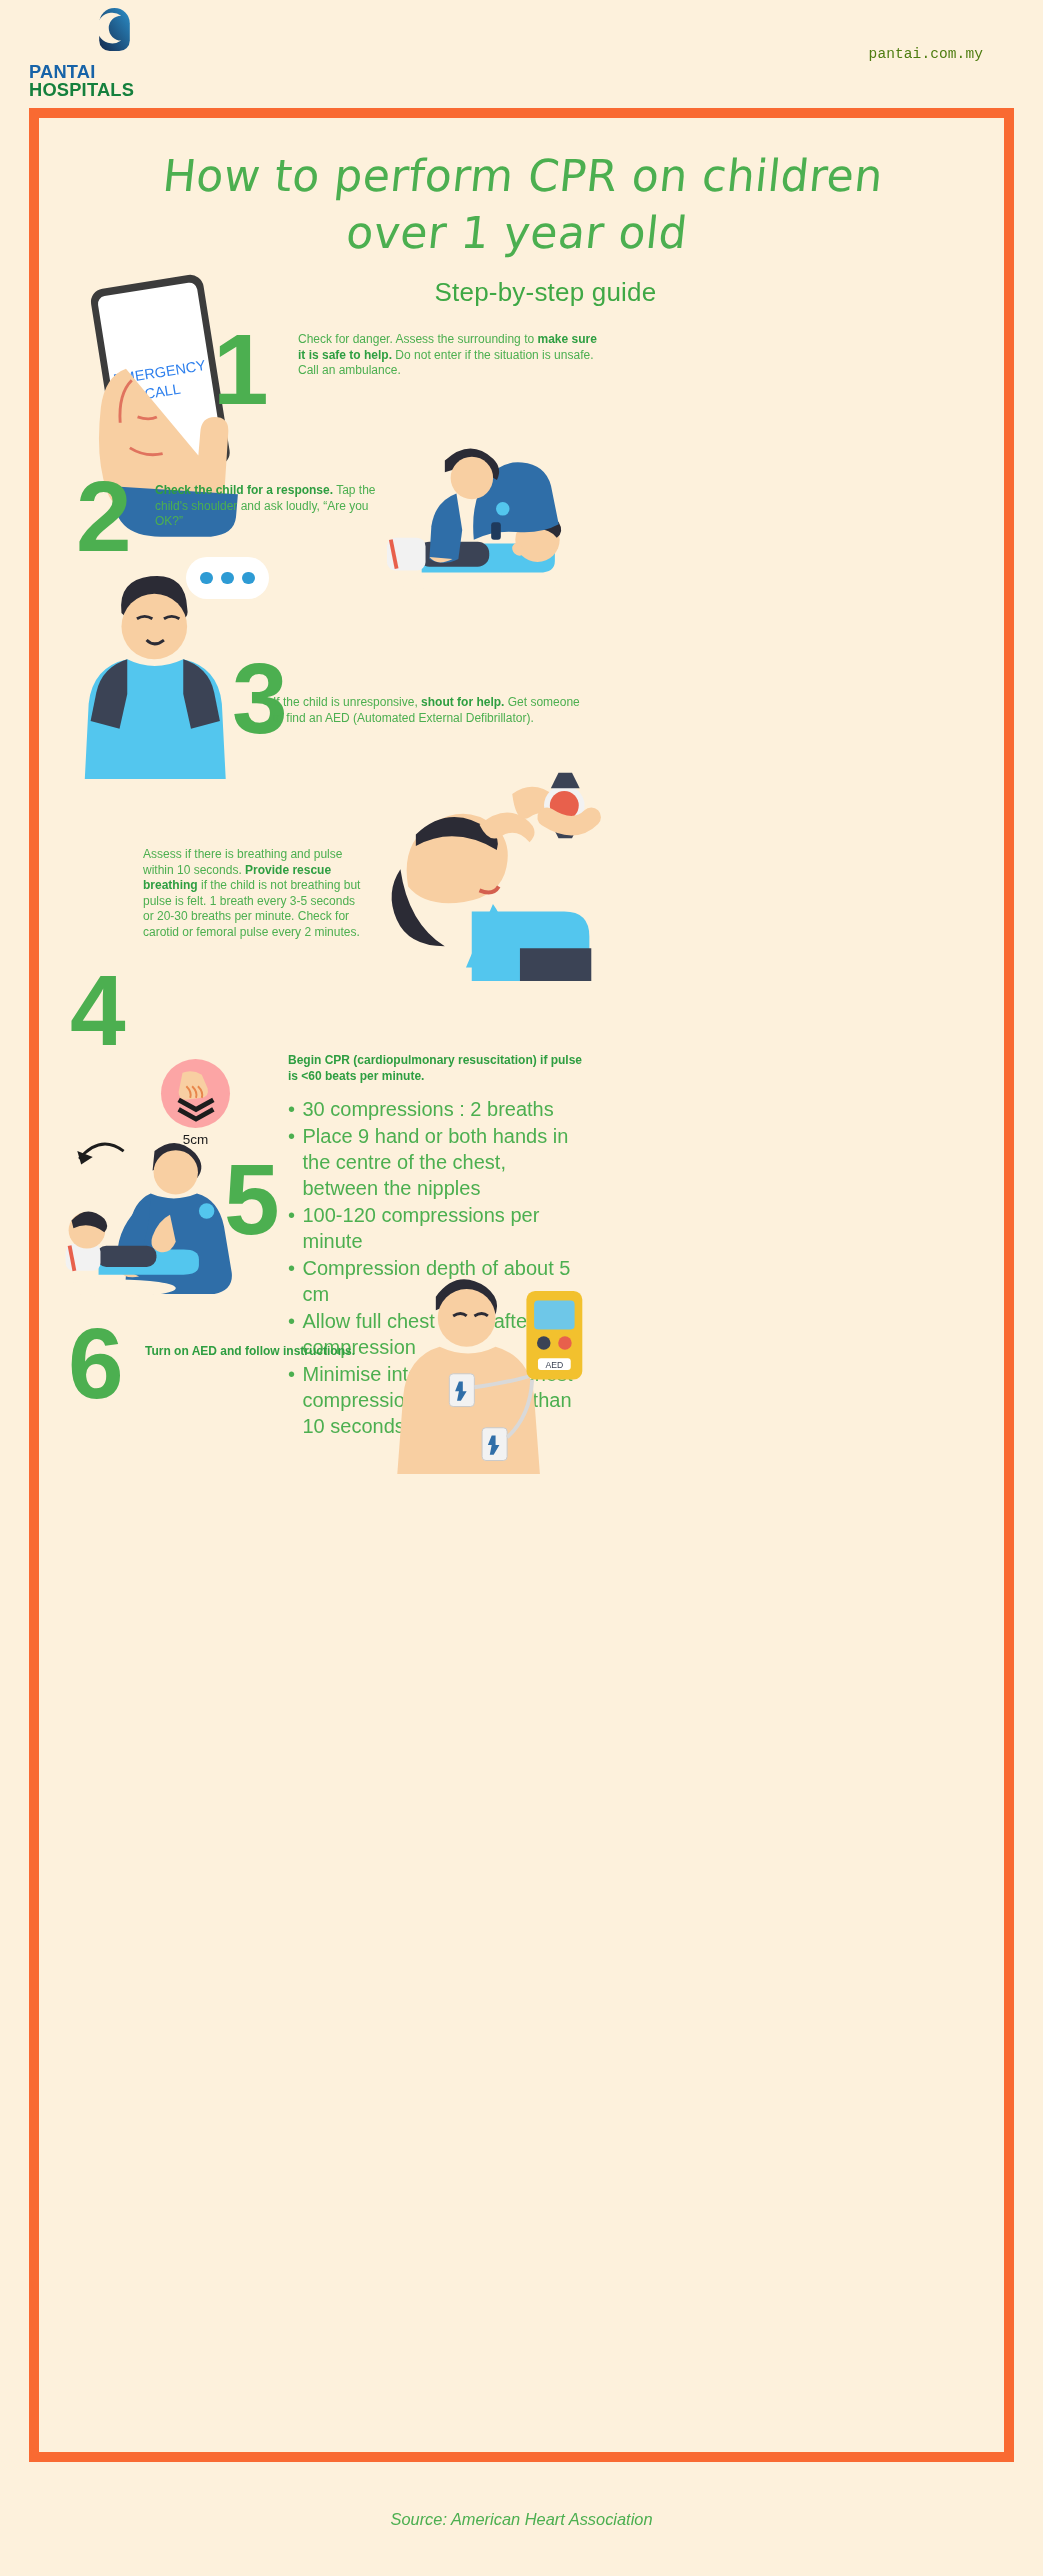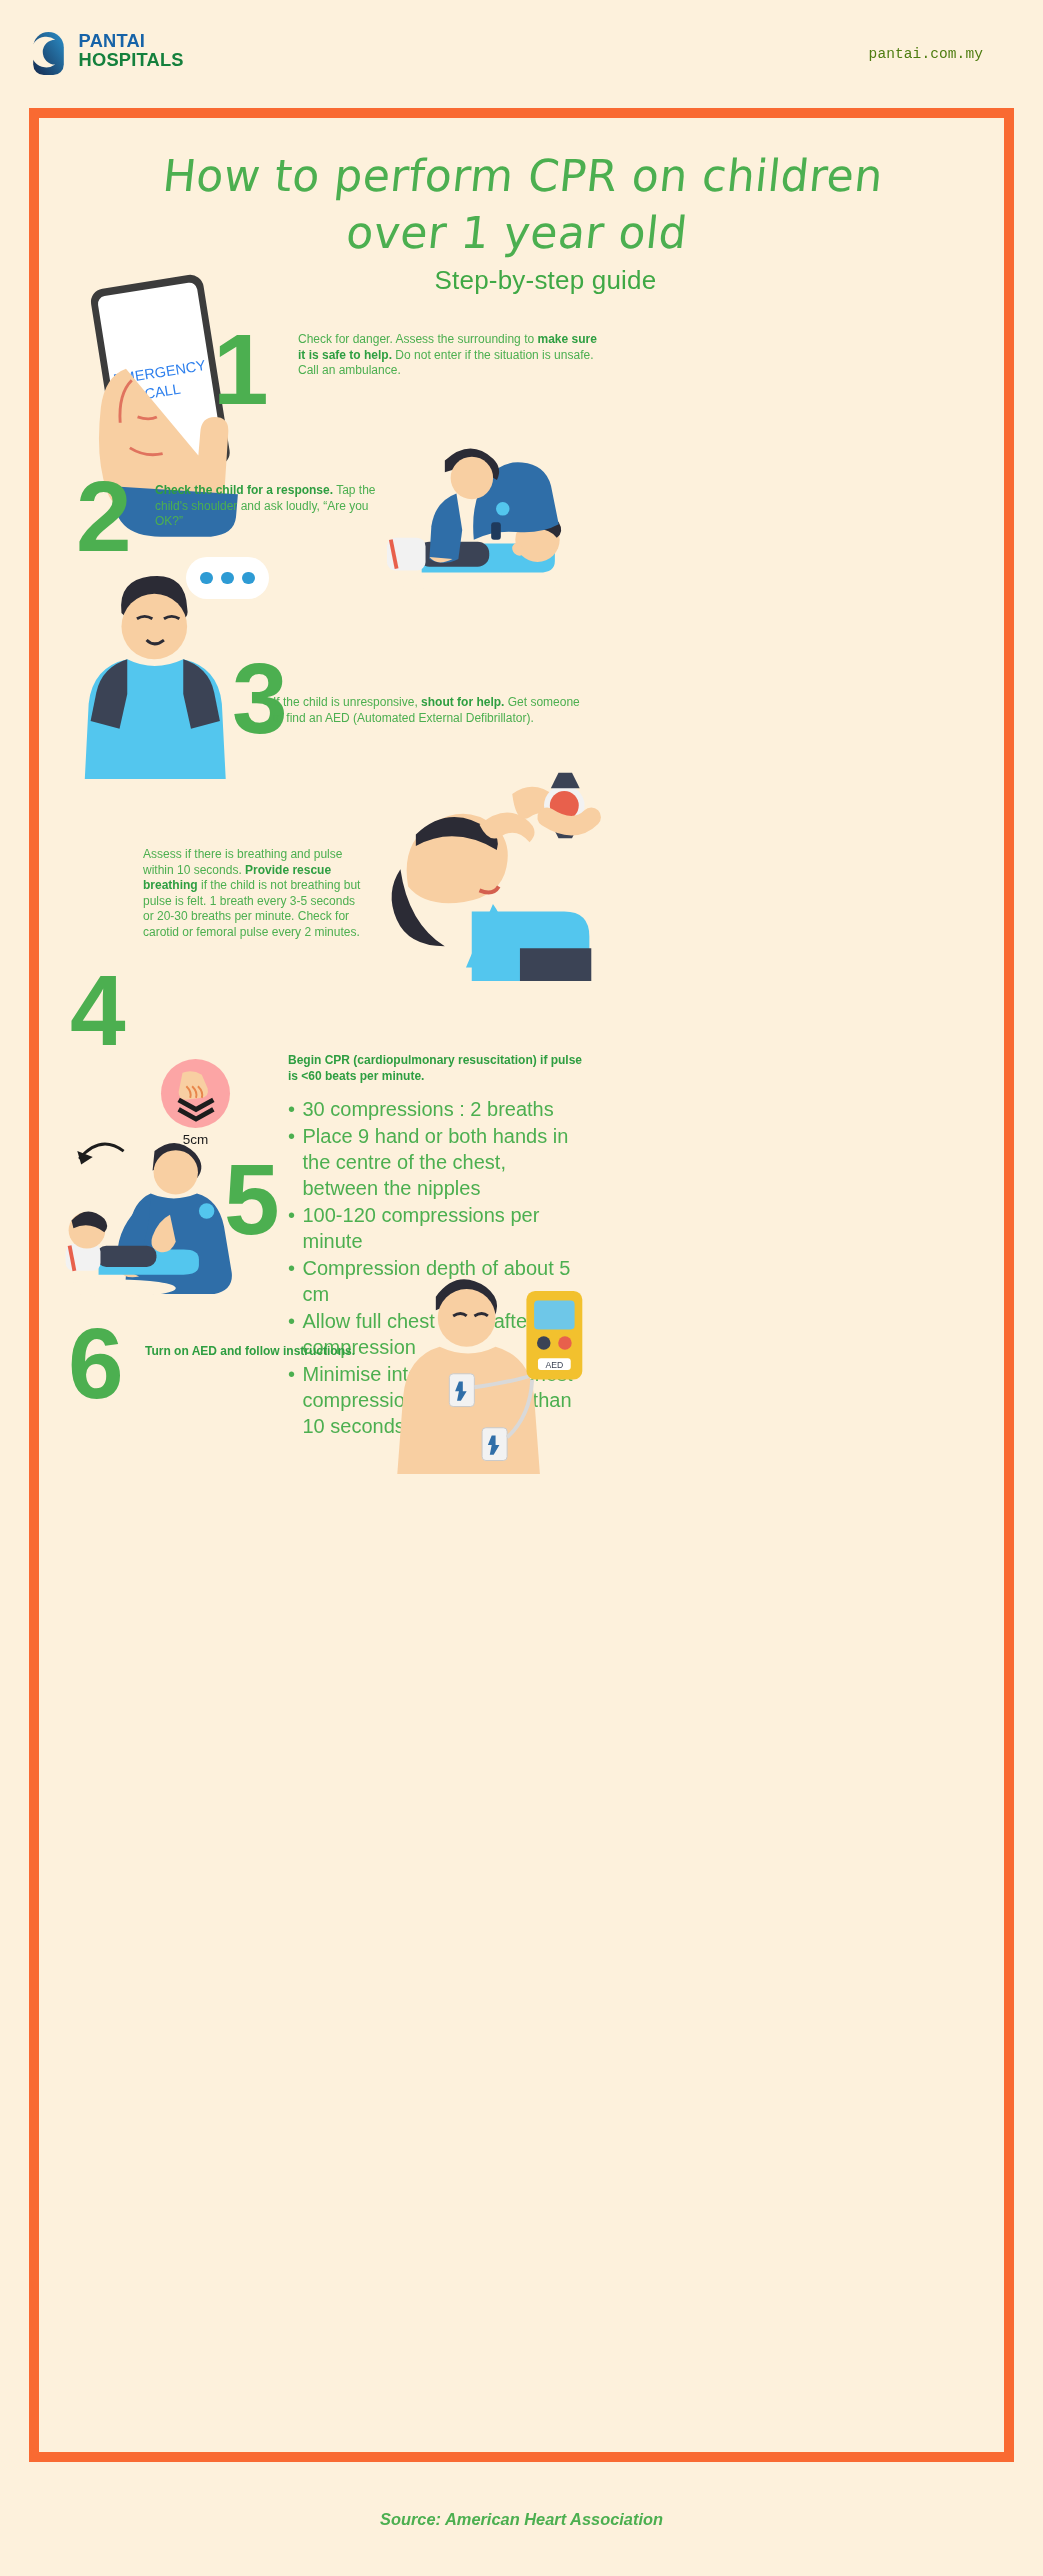--- a/index.html
+++ b/index.html
@@ -11,21 +11,21 @@
   body { width: 1043px; height: 2576px; position: relative; overflow: hidden; }
 
   
   .header {
     height: 108px;
     display: flex;
     align-items: center;
     justify-content: space-between;
     padding: 0 60px 0 29px;
   }
-  .brand { display: flex; align-items: flex-start; gap: 10.6px; }
+  .brand { display: flex; align-items: flex-end; gap: 10.6px; flex-direction: column; }
   .brand-mark { width: 39px; height: 44px; flex: 0 0 auto; }
   .brand-text {
     line-height: 1.02;
     font-weight: bold;
     font-size: 18.3px;
     letter-spacing: 0.2px;
     color: #10539b;
   }
   .brand-text .l1 { display: block; color: #1763a8; }
   .brand-text .l2 { display: block; color: #15803d; }
@@ -51,21 +51,21 @@
     line-height: 1.30;
     padding: 29px 58px 0;
     letter-spacing: 0.5px;
     transform: skewX(-6deg);
   }
   .title-hand .tl { display: block; }
   .subtitle {
     text-align: center;
     color: #3fa845;
     font-size: 26px;
-    margin-top: 4px;
+    margin-top: 16px;
     letter-spacing: 0.2px;
     padding-left: 48px;
   }
 
   
   .step { position: absolute; }
   .num {
     color: #4caf50;
     font-weight: bold;
     font-size: 100px;
@@ -82,21 +82,21 @@
   }
   ul.bul li:before {
     content: "\2022"; position: absolute; left: 0; top: 0; color: #4caf50;
   }
 
   
   .footer {
     position: absolute; left: 0; right: 0; bottom: 0; height: 114px;
     display: flex; align-items: center; justify-content: center;
   }
-  .source { color: #4caf50; font-size: 16.4px; font-style: italic; font-weight: bold; }
+  .source { color: #4caf50; font-size: 16.4px; font-style: italic; }
 
   
   .art { position: absolute; }
   svg { display: block; overflow: visible; }
   .chip {
     position: absolute; background: #fca5a5; border-radius: 50%;
     display: flex; align-items: center; justify-content: center;
   }
   .chiplbl {
     position: absolute; font-size: 13.5px; color: #1d1d1d;

